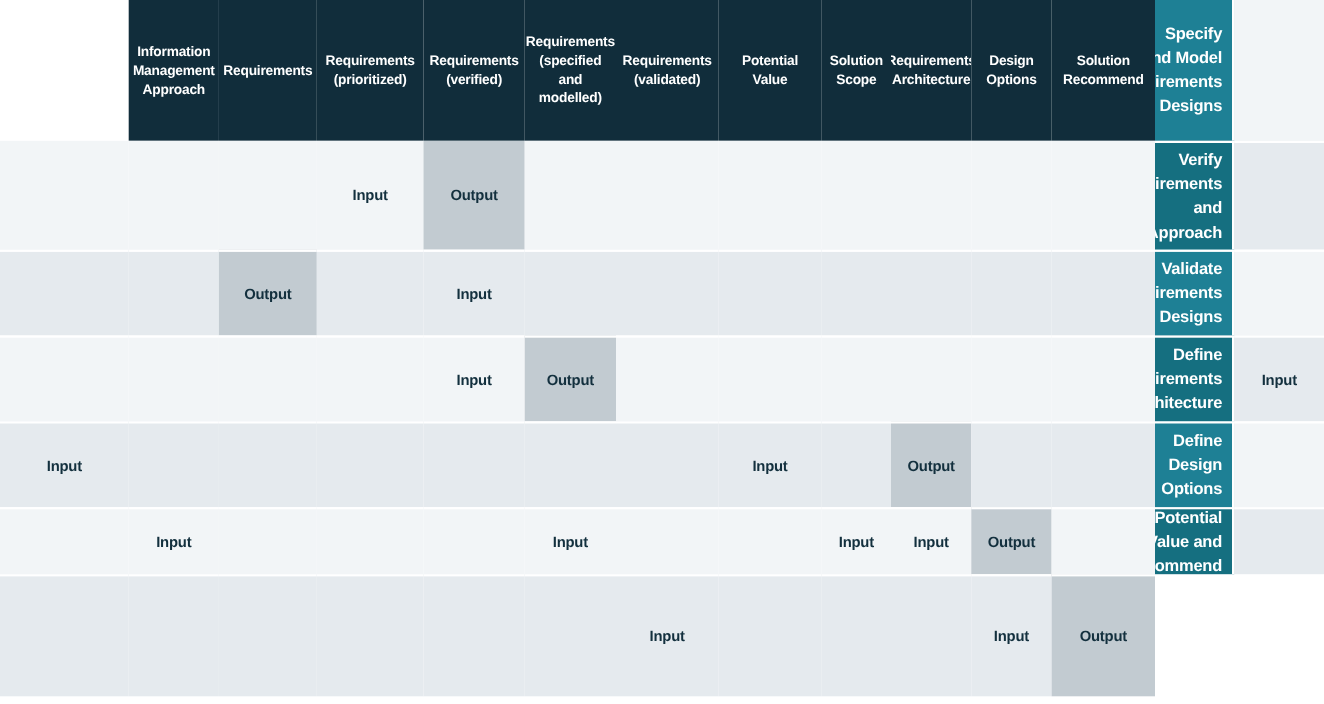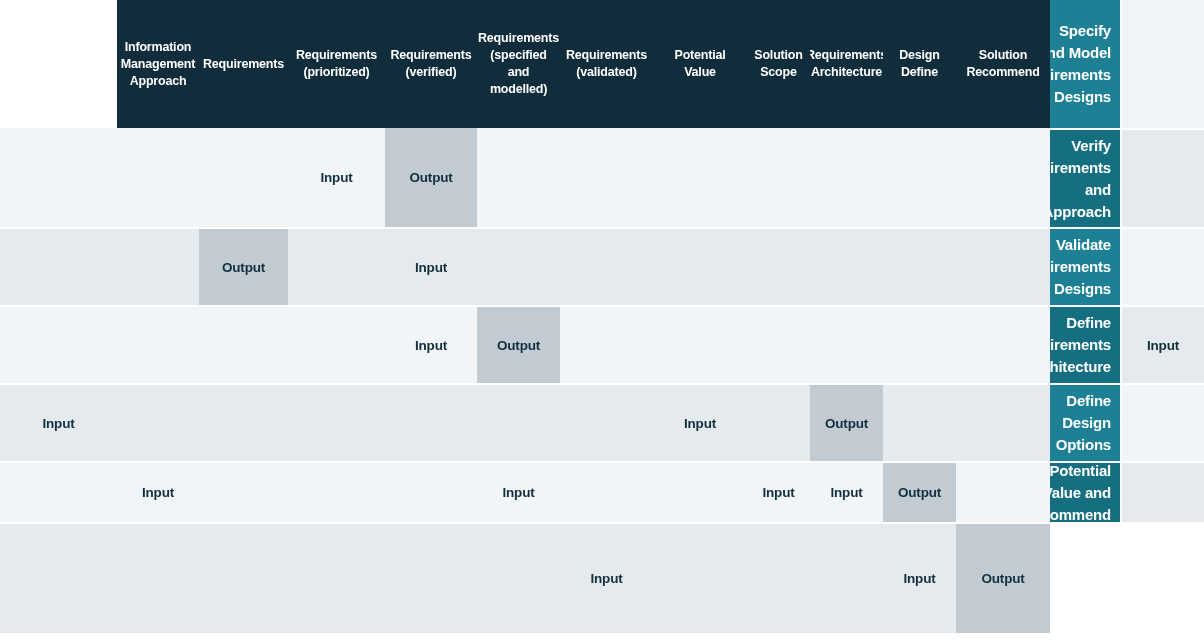--- a/index.html
+++ b/index.html
@@ -79,21 +79,21 @@
 modelled)</div>
     <div class="colhead">Requirements
 (validated)</div>
     <div class="colhead">Potential
 Value</div>
     <div class="colhead">Solution
 Scope</div>
     <div class="colhead">Requirements
 Architecture</div>
     <div class="colhead">Design
-Define</div>
+Options</div>
     <div class="colhead">Solution
 Recommend</div>
     <div class="rowhead teal-a first-row">Specify
 and Model
 Requirements
 and Designs</div>
     <div class="cell bg-a first-row"></div>
     <div class="cell bg-a first-row"></div>
     <div class="cell bg-a first-row"></div>
     <div class="cell bg-a first-row"></div>

